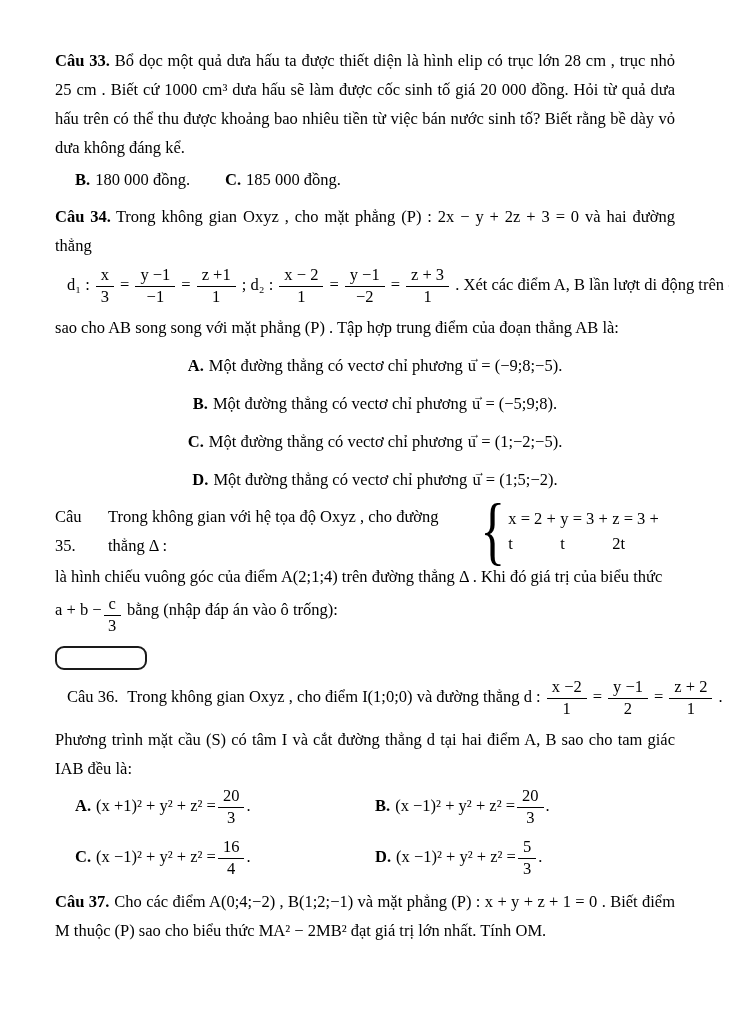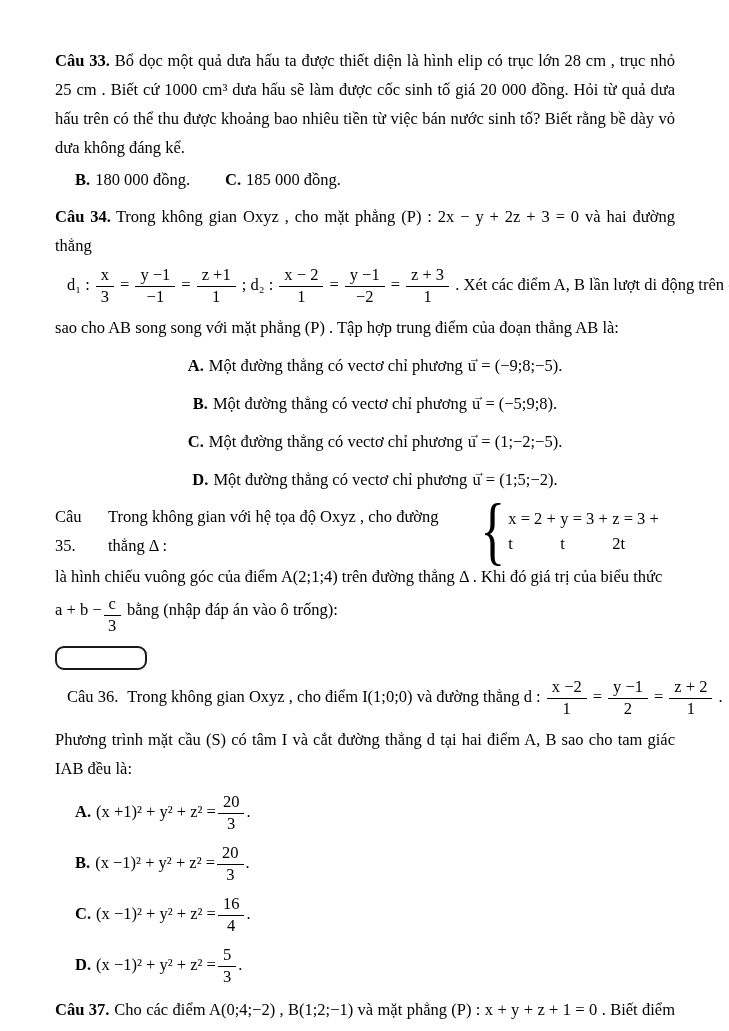--- a/index.html
+++ b/index.html
@@ -14,21 +14,21 @@
   .ql{font-weight:normal;margin-right:5px;}
   .ol{font-weight:bold;margin-right:5px;}
   .mathline{margin:6px 12px;line-height:29px;white-space:nowrap;}
   .frac{display:inline-block;text-align:center;vertical-align:middle;padding:0 2px;line-height:1.15;}
   .frac .num{display:block;border-bottom:1.4px solid #000;padding:0 5px 1px 5px;}
   .frac .den{display:block;padding-top:1px;}
   .meq{padding:0 4px;}
   .opt-line{margin:9px 0 0 20px;line-height:29px;text-align:center;}
   .options-row{display:flex;margin:3px 0 0 20px;line-height:29px;}
   .options-row .opt{width:25%;}
-  .options-grid{display:grid;grid-template-columns:1fr;margin:10px 0 0 20px;row-gap:10px;line-height:29px;}
+  .options-grid{display:grid;grid-template-columns:1fr 1fr;margin:4px 0 0 20px;row-gap:10px;line-height:29px;}
   .vec{position:relative;display:inline-block;margin:0 1px;}
   .vec-arrow{position:absolute;top:-0.62em;left:0.08em;font-size:0.72em;letter-spacing:0;}
   .cases{display:inline-flex;align-items:center;vertical-align:middle;margin:0 4px;}
   .cases-brace{display:inline-block;font-size:52px;line-height:1;transform:scaleY(1.45);transform-origin:center;font-weight:400;}
   .cases-body{display:inline-flex;flex-direction:row;text-align:left;line-height:25px;margin-left:3px;}
   .tallline{display:flex;align-items:center;margin:8px 0 2px 0;line-height:29px;}
   .it{}
   .answer-box{
     display:block;width:92px;height:24px;margin:10px 0 0 0;
     border:2px solid #1a1a1a;border-radius:9px;background:#fff;

